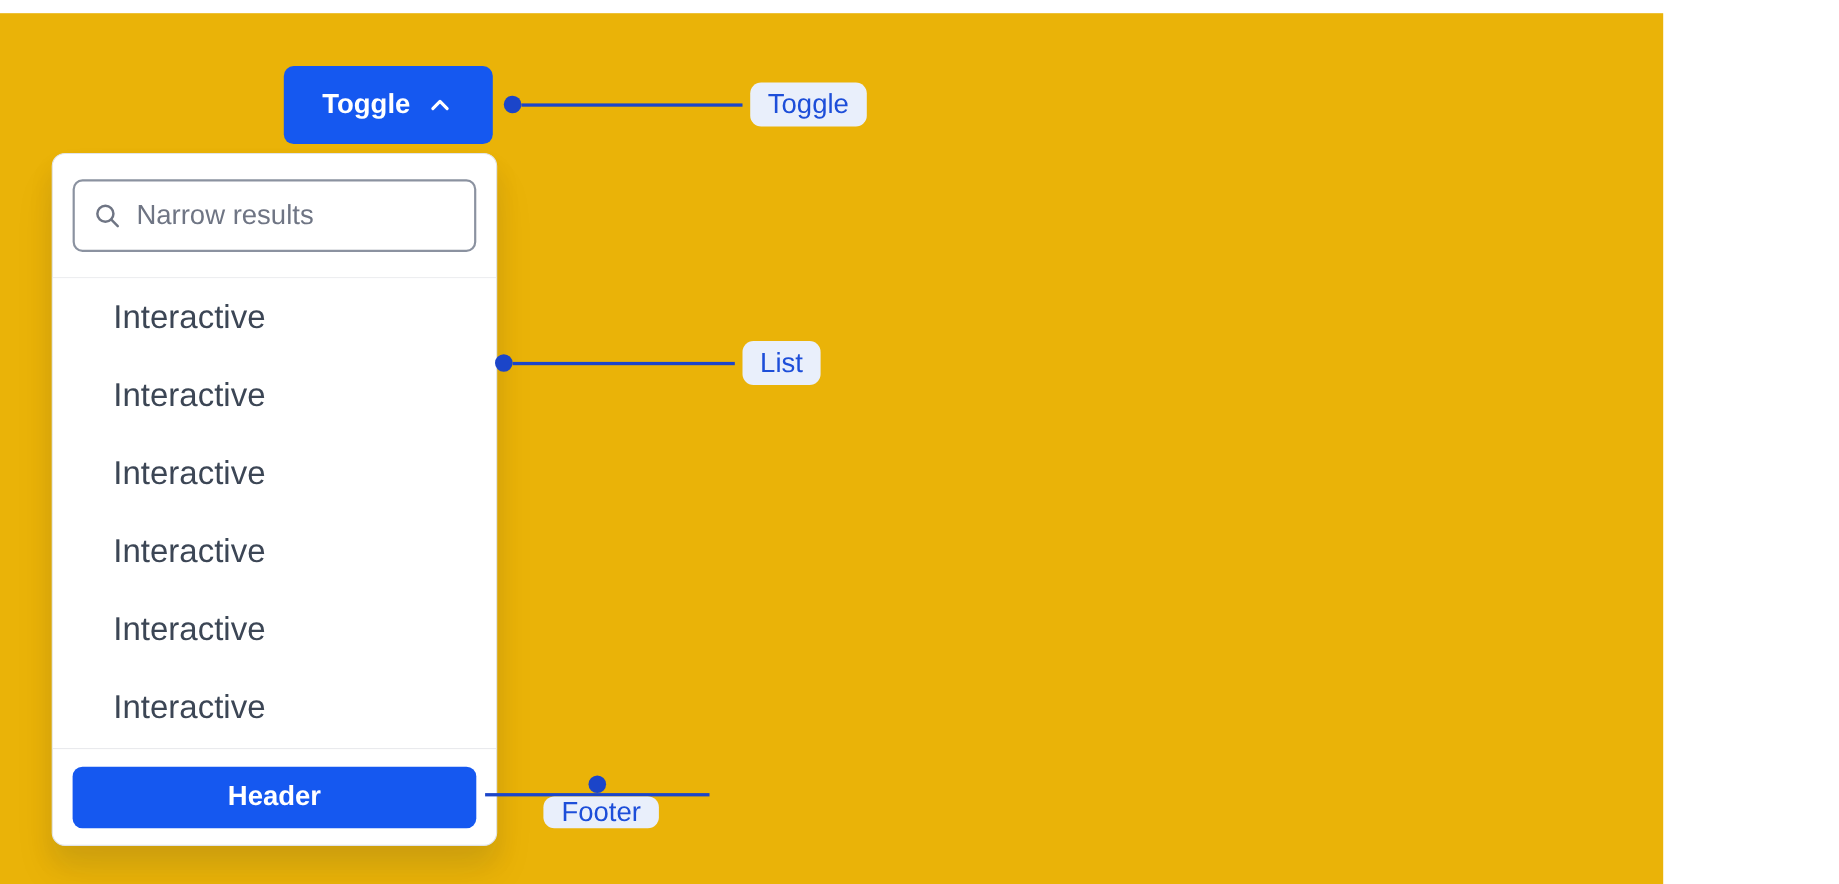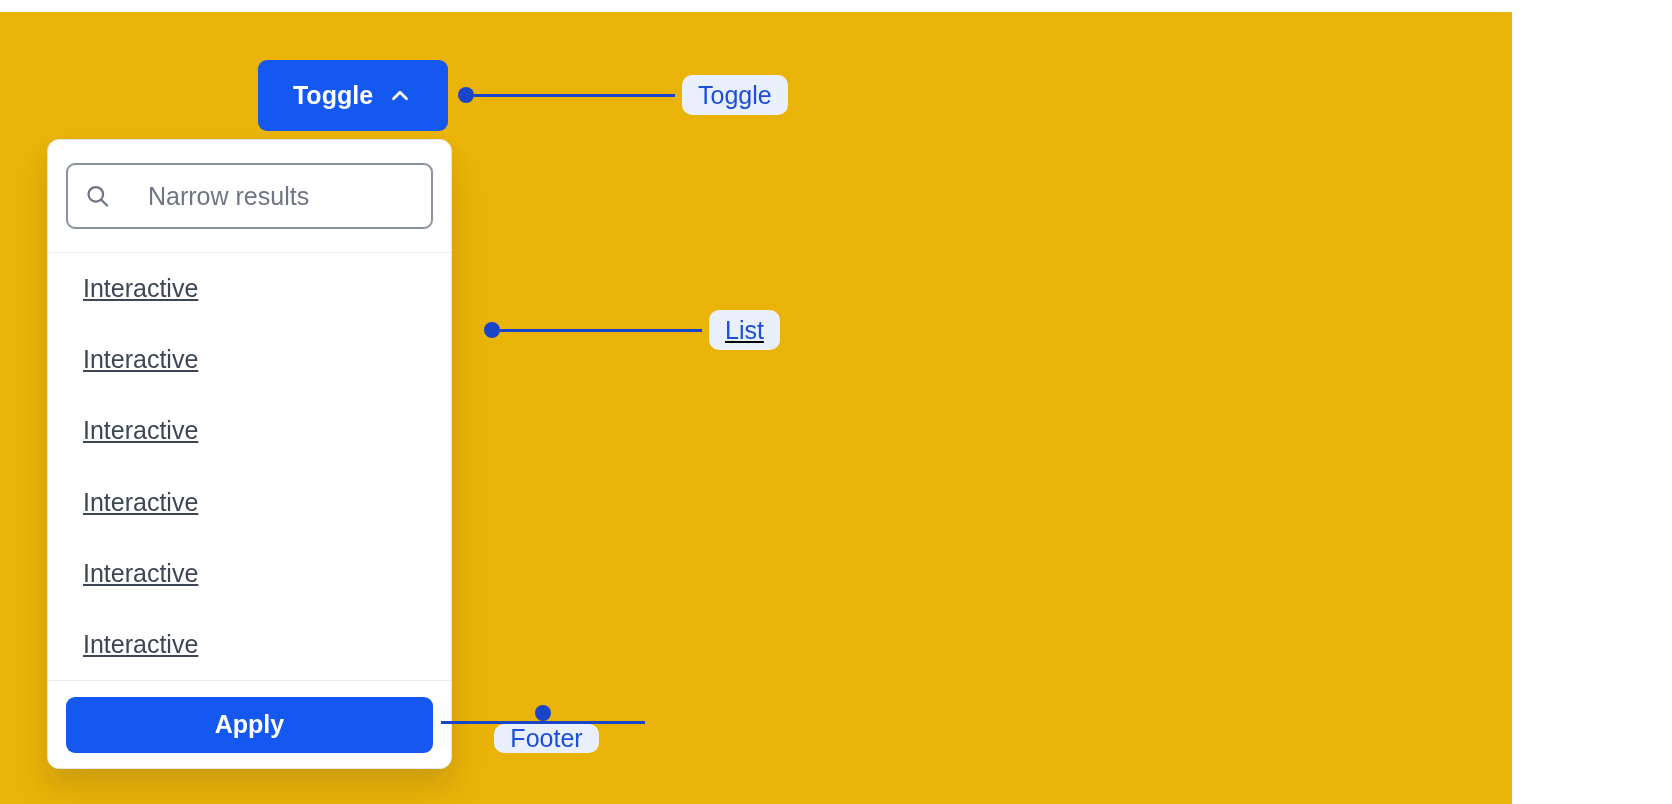--- a/index.html
+++ b/index.html
@@ -68,42 +68,41 @@
     pointer-events: none;
   }
   .search-box input {
     width: 100%;
     height: 100%;
     border: 2px solid #8B92A0;
     border-radius: 9px;
     font-family: inherit;
     font-size: 25px;
     color: #3C4554;
-    padding: 0 16px 0 80px;
+    padding: 0 16px 0 56px;
     outline: none;
     background: #ffffff;
   }
   .search-box input::placeholder { color: #6F7584; opacity: 1; }
 
   .panel-list {
     flex: 1 1 auto;
     display: flex;
     flex-direction: column;
   }
   .list-item {
     flex: 1 1 auto;
     display: flex;
     align-items: center;
-    padding: 0 35px;
-    font-size: 25px;
+    padding: 0 55px;
+    font-size: 30px;
     font-weight: 500;
     color: #3C4655;
     cursor: pointer;
     background: #ffffff;
-    text-decoration: underline;
   }
 
   .panel-footer {
     flex: 0 0 auto;
     height: 88px;
     border-top: 1px solid #E9EAED;
     display: flex;
     align-items: center;
     padding: 0 18px;
   }
@@ -181,33 +180,33 @@
     <div class="panel-list">
       <div class="list-item">Interactive</div>
       <div class="list-item">Interactive</div>
       <div class="list-item">Interactive</div>
       <div class="list-item">Interactive</div>
       <div class="list-item">Interactive</div>
       <div class="list-item">Interactive</div>
     </div>
 
     <div class="panel-footer">
-      <button class="apply-btn">Apply</button>
+      <button class="apply-btn">Header</button>
     </div>
 
   </div>
 
   <div class="annotation" style="left: 458px; top: 63px;">
     <span class="dot"></span>
     <span class="line" style="width: 201px;"></span>
     <span class="pill">Toggle</span>
   </div>
 
 
-  <div class="annotation" style="left: 484px; top: 298px; text-decoration: underline;">
+  <div class="annotation" style="left: 450px; top: 298px;">
     <span class="dot"></span>
     <span class="line" style="width: 202px;"></span>
     <span class="pill">List</span>
   </div>
 
   <div class="annotation" style="left: 441px; top: 693px; flex-direction: column;">
     <span class="dot"></span>
     <span class="line" style="width: 204px;"></span>
     <span class="pill">Footer</span>
   </div>

